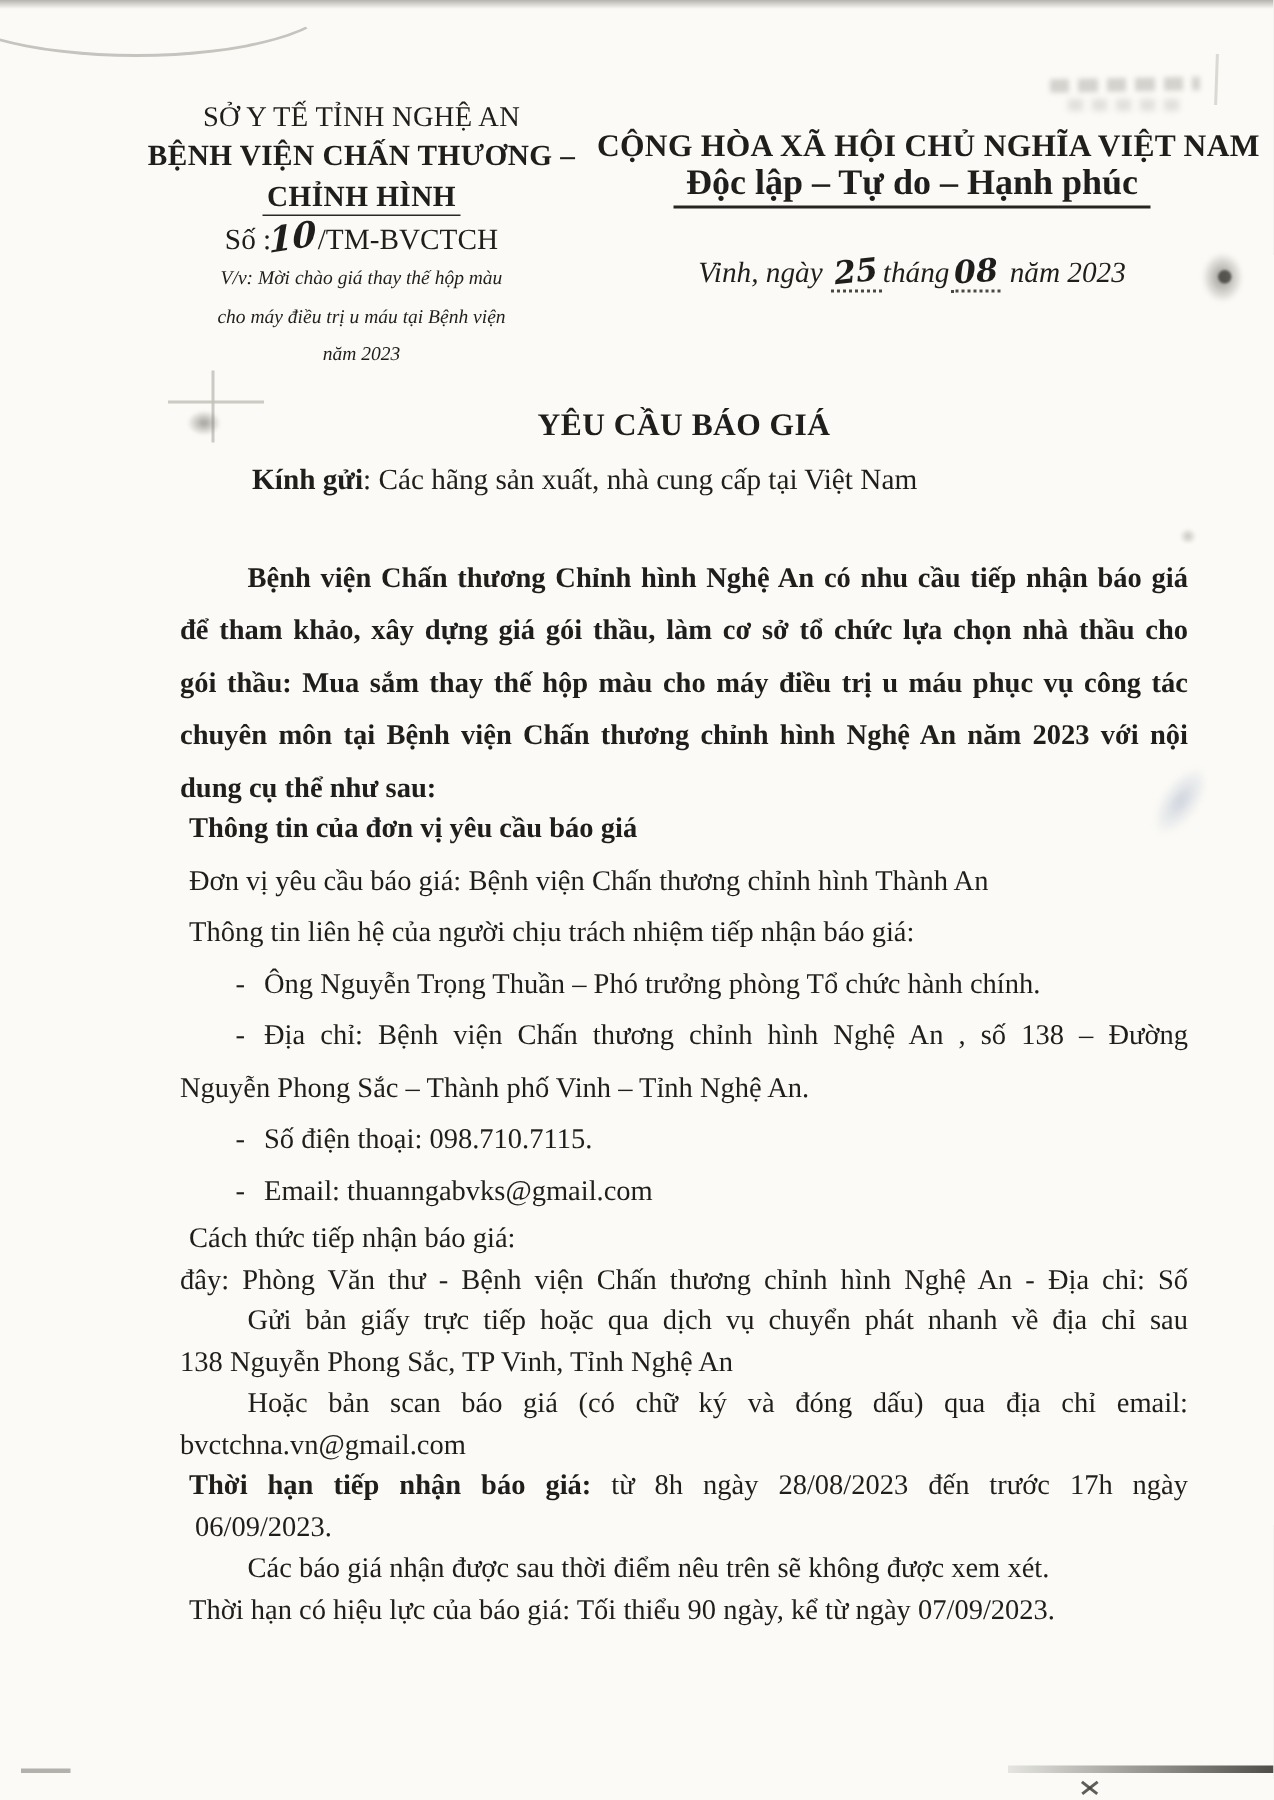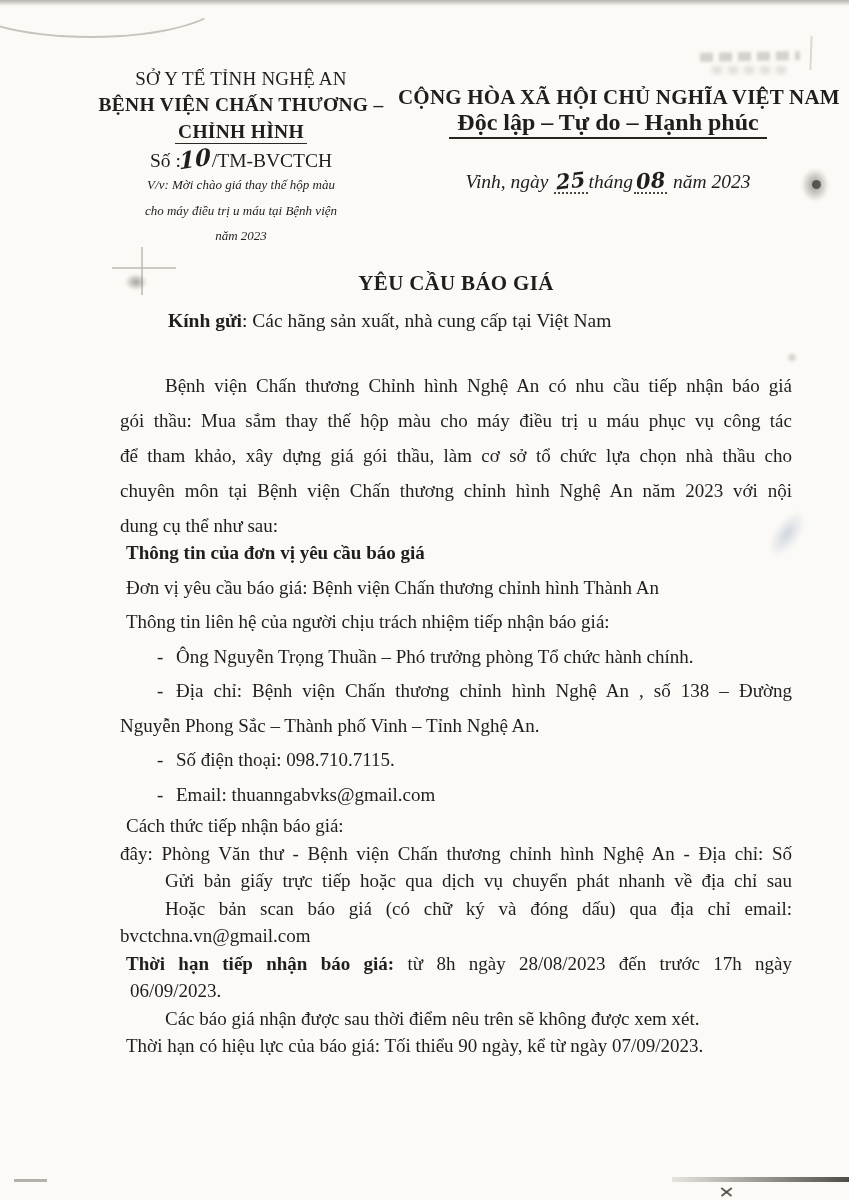--- a/index.html
+++ b/index.html
@@ -27,21 +27,21 @@
   .blank{border-bottom:2px dotted #4a4840;padding:0 2px;margin:0 1px;}
   .hw-day{font-size:21px;transform:rotate(-6deg);}
   .hw-month{font-size:21px;transform:rotate(-4deg);}
   
   .doc-title{position:absolute;left:120px;top:268px;width:672px;height:30px;line-height:30px;
              text-align:center;font-weight:bold;font-size:21px;letter-spacing:.3px;}
   .salutation{position:absolute;left:120px;top:306px;width:672px;height:30px;line-height:30px;
               padding-left:48px;box-sizing:border-box;font-size:19.5px;}
   
   .intro{position:absolute;left:120px;top:368px;width:672px;}
-  .intro .line{height:35px;line-height:35px;}
+  .intro .line{height:35px;line-height:35px;font-weight:bold;}
   .sec-a{position:absolute;left:120px;top:536px;width:672px;}
   .sec-a .line{height:34.5px;line-height:34.5px;}
   .sec-b{position:absolute;left:120px;top:812px;width:672px;}
   .sec-b .line{height:27.5px;line-height:27.5px;}
   .line{overflow:hidden;text-align:left;}
   .jl{text-align:justify;text-align-last:justify;}
   .ind{text-indent:45px;}
   .num{display:inline-block;width:34px;margin-left:-28px;text-indent:0;}
   .dash-item{padding-left:37px;}
   .dash{display:inline-block;width:19px;text-indent:0;}
@@ -120,41 +120,42 @@
       <span class="blank"><span class="hw hw-day">25</span></span><span>tháng</span><span class="blank"><span class="hw hw-month">08</span></span>
       <span>năm 2023</span>
     </div>
   </div>
 
   <div class="doc-title">YÊU CẦU BÁO GIÁ</div>
   <div class="salutation"><span class="b">Kính gửi</span><span>: Các hãng sản xuất, nhà cung cấp tại Việt Nam</span></div>
 
   <div class="intro">
     <div class="line jl ind">Bệnh viện Chấn thương Chỉnh hình Nghệ An có nhu cầu tiếp nhận báo giá</div>
+    <div class="line jl">để tham khảo, xây dựng giá gói thầu, làm cơ sở tổ chức lựa chọn nhà thầu cho</div>
     <div class="line jl">gói thầu: Mua sắm thay thế hộp màu cho máy điều trị u máu phục vụ công tác</div>
-    <div class="line jl">để tham khảo, xây dựng giá gói thầu, làm cơ sở tổ chức lựa chọn nhà thầu cho</div>
     <div class="line jl">chuyên môn tại Bệnh viện Chấn thương chỉnh hình Nghệ An năm 2023 với nội</div>
     <div class="line">dung cụ thể như sau:</div>
   </div>
 
   <div class="sec-a">
     <div class="line"><span class="num b">I.</span><span class="b">Thông tin của đơn vị yêu cầu báo giá</span></div>
     <div class="line"><span class="num">1.</span><span>Đơn vị yêu cầu báo giá: Bệnh viện Chấn thương chỉnh hình Thành An</span></div>
     <div class="line"><span class="num">2.</span><span>Thông tin liên hệ của người chịu trách nhiệm tiếp nhận báo giá:</span></div>
     <div class="line dash-item"><span class="dash">-</span><span>Ông Nguyễn Trọng Thuần – Phó trưởng phòng Tổ chức hành chính.</span></div>
     <div class="line dash-item jl"><span class="dash">-</span><span>Địa chỉ: Bệnh viện Chấn thương chỉnh hình Nghệ An , số 138 – Đường</span></div>
     <div class="line">Nguyễn Phong Sắc – Thành phố Vinh – Tỉnh Nghệ An.</div>
     <div class="line dash-item"><span class="dash">-</span><span>Số điện thoại: 098.710.7115.</span></div>
     <div class="line dash-item"><span class="dash">-</span><span>Email: thuanngabvks@gmail.com</span></div>
   </div>
 
   <div class="sec-b">
     <div class="line"><span class="num">3.</span><span>Cách thức tiếp nhận báo giá:</span></div>
     <div class="line jl">đây: Phòng Văn thư - Bệnh viện Chấn thương chỉnh hình Nghệ An - Địa chỉ: Số</div>
     <div class="line jl ind">Gửi bản giấy trực tiếp hoặc qua dịch vụ chuyển phát nhanh về địa chỉ sau</div>
+    <div class="line">138 Nguyễn Phong Sắc, TP Vinh, Tỉnh Nghệ An</div>
     <div class="line jl ind">Hoặc bản scan báo giá (có chữ ký và đóng dấu) qua địa chỉ email:</div>
     <div class="line">bvctchna.vn@gmail.com</div>
     <div class="line jl"><span class="num">4.</span><span class="b">Thời hạn tiếp nhận báo giá:</span> <span>từ 8h ngày 28/08/2023 đến trước 17h ngày</span></div>
     <div class="line wrapnum">06/09/2023.</div>
     <div class="line ind">Các báo giá nhận được sau thời điểm nêu trên sẽ không được xem xét.</div>
     <div class="line"><span class="num">5.</span><span>Thời hạn có hiệu lực của báo giá: Tối thiểu 90 ngày, kể từ ngày 07/09/2023.</span></div>
   </div>
 
 </div>
 

